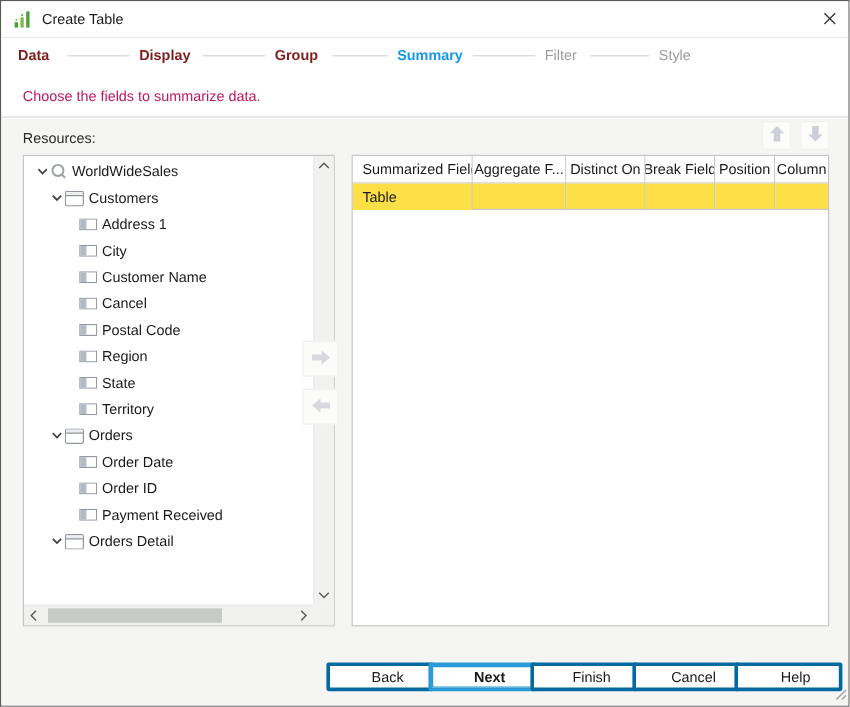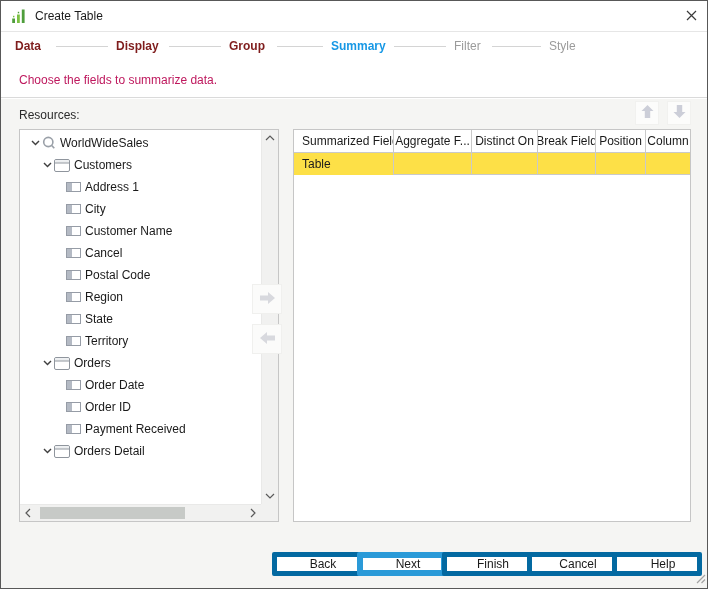--- a/index.html
+++ b/index.html
@@ -58,21 +58,21 @@
   .th{height:23px;box-sizing:border-box;border-right:1px solid #c9c9c9;border-bottom:1px solid #c9c9c9;
     display:flex;align-items:center;justify-content:center;background:#fff;white-space:nowrap;overflow:hidden;}
   .th:first-child{justify-content:flex-start;padding-left:8px;}
   .th:last-child{border-right:none;}
   .td{height:22px;box-sizing:border-box;border-right:1px solid #c9c9c9;border-bottom:1px solid #c9c9c9;
     display:flex;align-items:center;background:#fde047;text-align:center;}
   .td:first-child{padding-left:8px;border-bottom:none;}
   .td:last-child{border-right:none;}
   .c1{width:100px;}.c2{width:78px;}.c3{width:66px;}.c4{width:58px;}.c5{width:50px;}.c6{width:44px;}
   
-  .f-btn{position:absolute;top:453px;width:90px;height:24px;background:#fff;border:5px solid #0369a1;
+  .f-btn{position:absolute;top:453px;width:90px;height:24px;background:#fff;border:3px solid #0369a1;
     border-radius:2px;box-sizing:border-box;display:flex;align-items:center;justify-content:center;
     color:#1a1a1a;cursor:pointer;padding-left:12px;}
   .f-btn.primary{border-color:#2a9ad8;box-shadow:inset 0 0 0 1px #2a9ad8;}
   .resize-grip{position:absolute;right:1px;bottom:1px;}
 </style>
 </head>
 <body>
 
 <div class="dialog">
 
@@ -366,21 +366,21 @@
             <div class="td c3"></div>
             <div class="td c4"></div>
             <div class="td c5"></div>
             <div class="td c6"></div>
           </div>
         </div>
     </div>
 
     <div id="footer">
         <div class="f-btn" style="left: 271px;">Back</div>
-        <div class="f-btn primary" style="left: 356px;">Next</div>
+        <div class="f-btn primary" style="left: 356px; font-weight: bold;">Next</div>
         <div class="f-btn" style="left: 441px;">Finish</div>
         <div class="f-btn" style="left: 526px;">Cancel</div>
         <div class="f-btn" style="left: 611px;">Help</div>
       </div>
   </div>
 
   <span class="resize-grip">
     <svg width="12" height="12">
         <path d="M11 3 L3 11 M11 7.5 L7.5 11" stroke="#a3a3a3" stroke-width="1.2" fill="none"></path>
       </svg>

